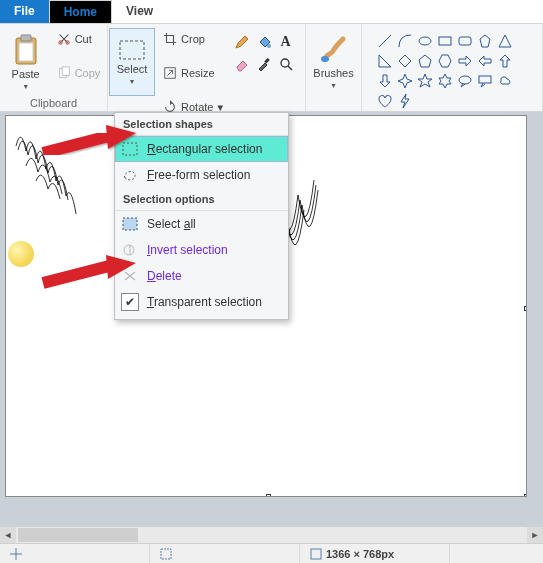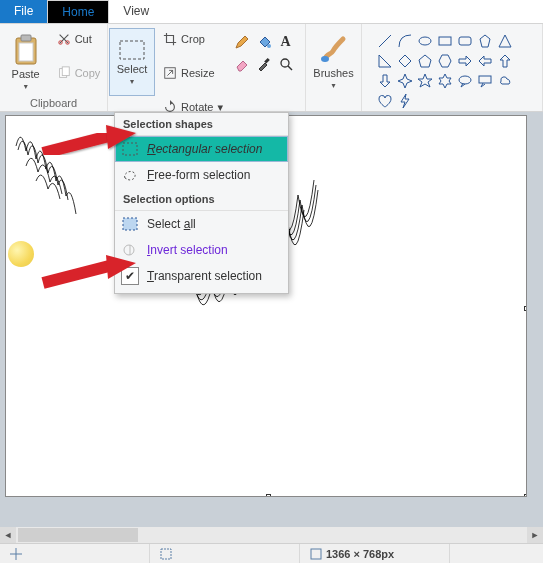--- a/index.html
+++ b/index.html
@@ -1,19 +1,19 @@
 <!DOCTYPE html>
 <html><head>
 <meta charset="utf-8">
 <style>
   * { box-sizing: border-box; margin: 0; padding: 0; font-family: "Segoe UI", Tahoma, sans-serif; }
   body { background: #fff; width: 543px; height: 563px; overflow: hidden; position: relative; font-size: 12px; }
 
   .tabs { display: flex; height: 24px; background: #fff; border-bottom: 1px solid #d4d4d4; }
-  .tab { padding: 4px 14px 0; font-size: 12px; color: #444; cursor: pointer; position: relative; }
+  .tab { padding: 4px 14px 0; font-size: 12px; color: #444; cursor: pointer; position: relative; font-weight: bold; }
   .tab.file { background: #1979ca; color: #fff; }
   .tab.active { background: #000000; border: 1px solid #d4d4d4; border-bottom: none; color: #1979ca; text-align: right; }
 
   .ribbon { display: flex; height: 88px; background: #f5f6f7; border-bottom: 1px solid #d4d4d4; }
   .group { display: flex; flex-direction: column; align-items: center; justify-content: space-between; padding: 4px 6px 2px; border-right: 1px solid #e0e0e0; }
   .group-label { font-size: 11px; color: #666; margin-top: auto; }
   .group-body { display: flex; align-items: flex-start; gap: 4px; flex: 1; }
 
   .big-btn { display: flex; flex-direction: column; align-items: center; justify-content: center; width: 46px; height: 68px; border: 1px solid transparent; cursor: pointer; font-size: 11px; color: #444; gap: 2px; }
   .big-btn .caret { font-size: 8px; color: #555; }
@@ -27,21 +27,21 @@
 
   .shapes-grid { display: flex; flex-wrap: wrap; width: 160px; gap: 2px; padding: 4px 0 0 4px; }
   .shape-cell { width: 18px; height: 18px; display: flex; align-items: center; justify-content: center; cursor: pointer; color: #2b5797; }
 
   .select-wrap { border: 1px solid #9bb7d6; background: #e5f1fb; }
 
   
   .dropdown { position: absolute; left: 114px; top: 112px; width: 175px; background: #f5f6f7; border: 1px solid #c0c0c0; box-shadow: 2px 3px 6px rgba(0,0,0,0.25); z-index: 50; padding-bottom: 4px; }
   .dd-header { font-weight: bold; font-size: 11px; color: #444; padding: 5px 8px; border-bottom: 1px solid #e0e0e0; background:#f5f6f7; }
   .dd-item { display: flex; align-items: center; gap: 8px; padding: 4px 6px; font-size: 12px; color: #333; cursor: pointer; }
-  .dd-item.highlight { background: #14b8a6; border: 1px solid #9bb7d6; padding: 3px 5px; font-style: italic; }
+  .dd-item.highlight { background: #5eead4; border: 1px solid #9bb7d6; padding: 3px 5px; }
   .dd-item.disabled { color: #6d28d9; cursor: default; }
   .dd-icon { width: 18px; height: 18px; display: flex; align-items: center; justify-content: center; font-size: 12px; }
   .dd-check { width: 18px; height: 18px; border: 1px solid #888; background: #fff; display: flex; align-items: center; justify-content: center; font-size: 12px; }
   .underline-first::first-letter { text-decoration: underline; }
 
   
   .canvas-area { position: absolute; left: 0; top: 112px; right: 0; bottom: 36px; background: #c9d0d7; }
   .canvas { position: absolute; left: 6px; top: 4px; width: 520px; height: 380px; background: #fff; box-shadow: 0 0 0 1px #888; overflow: hidden; }
   .handle { width: 5px; height: 5px; background: #fff; border: 1px solid #333; position: absolute; }
 
@@ -366,20 +366,28 @@
   </div>
   <div class="dd-item disabled">
     <span class="dd-icon">
         <svg width="16" height="14">
           <path d="M2 7a5 5 0 0110 0 5 5 0 01-10 0z" fill="none" stroke="#bbb"></path>
           <path d="M8 2v10" stroke="#bbb"></path>
         </svg>
       </span>
     <span class="underline-first">Invert selection</span>
   </div>
+  <div class="dd-item disabled">
+    <span class="dd-icon">
+        <svg width="16" height="14">
+          <path d="M3 3l10 8M13 3L3 11" stroke="#bbb" stroke-width="1.5"></path>
+        </svg>
+      </span>
+    <span class="underline-first">Delete</span>
+  </div>
   <div class="dd-item">
     <span class="dd-check">✔</span>
     <span class="underline-first">Transparent selection</span>
   </div>
 </div>
 
 <div class="arrow" style="left:38px;top:123px">
   <svg width="100" height="40">
       <defs>
         <filter id="s1">

